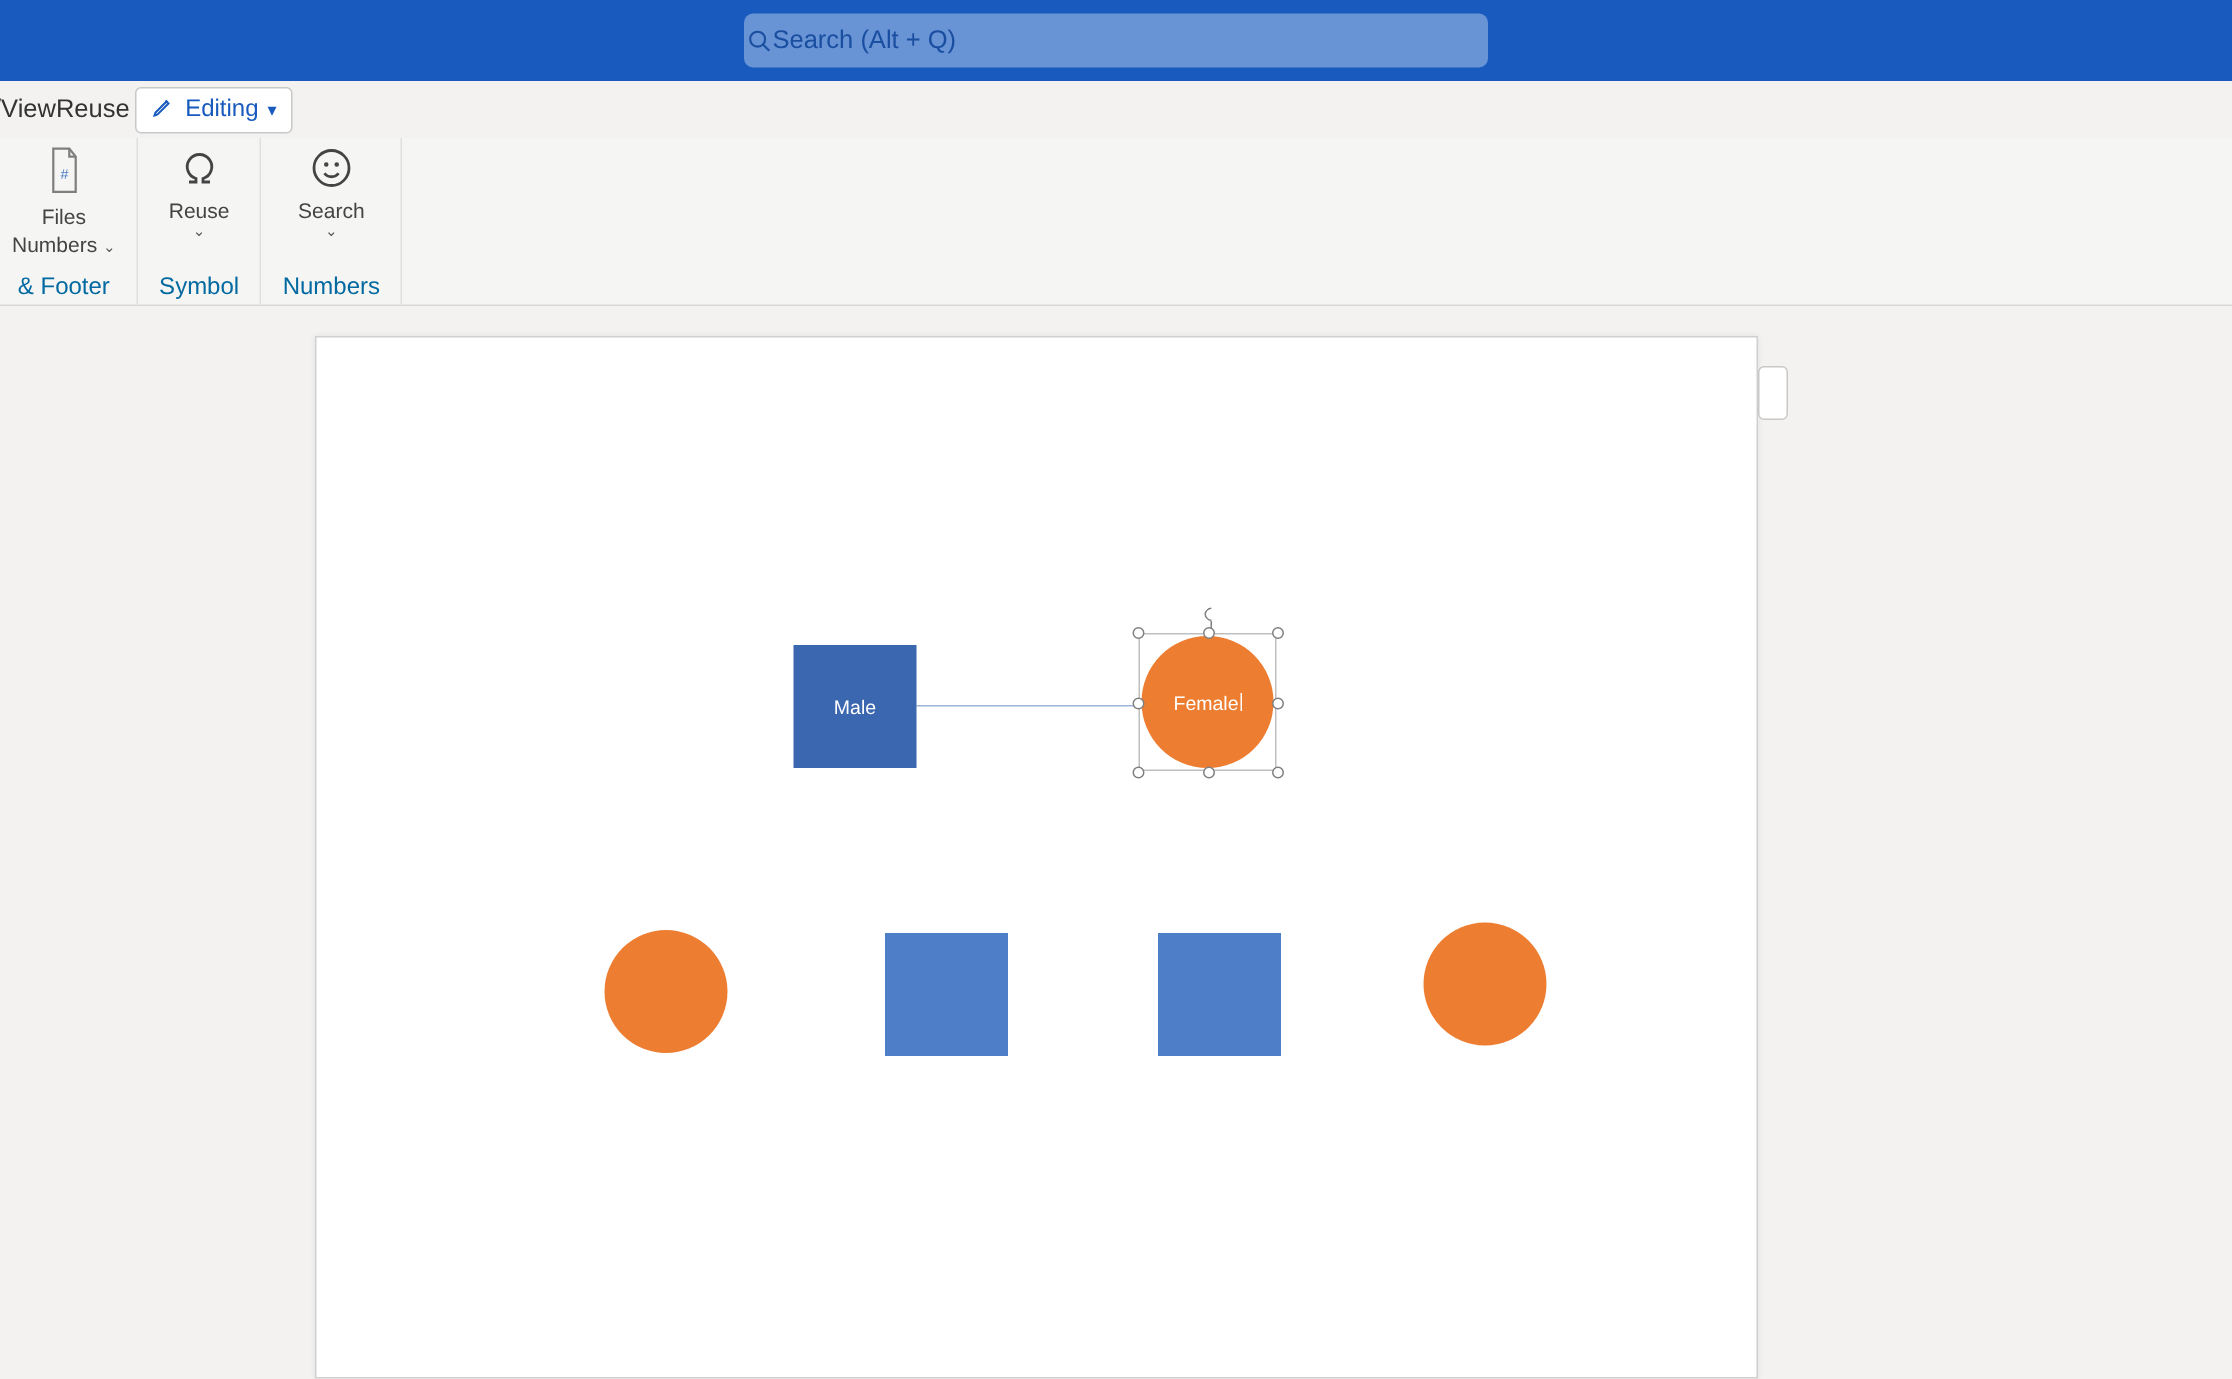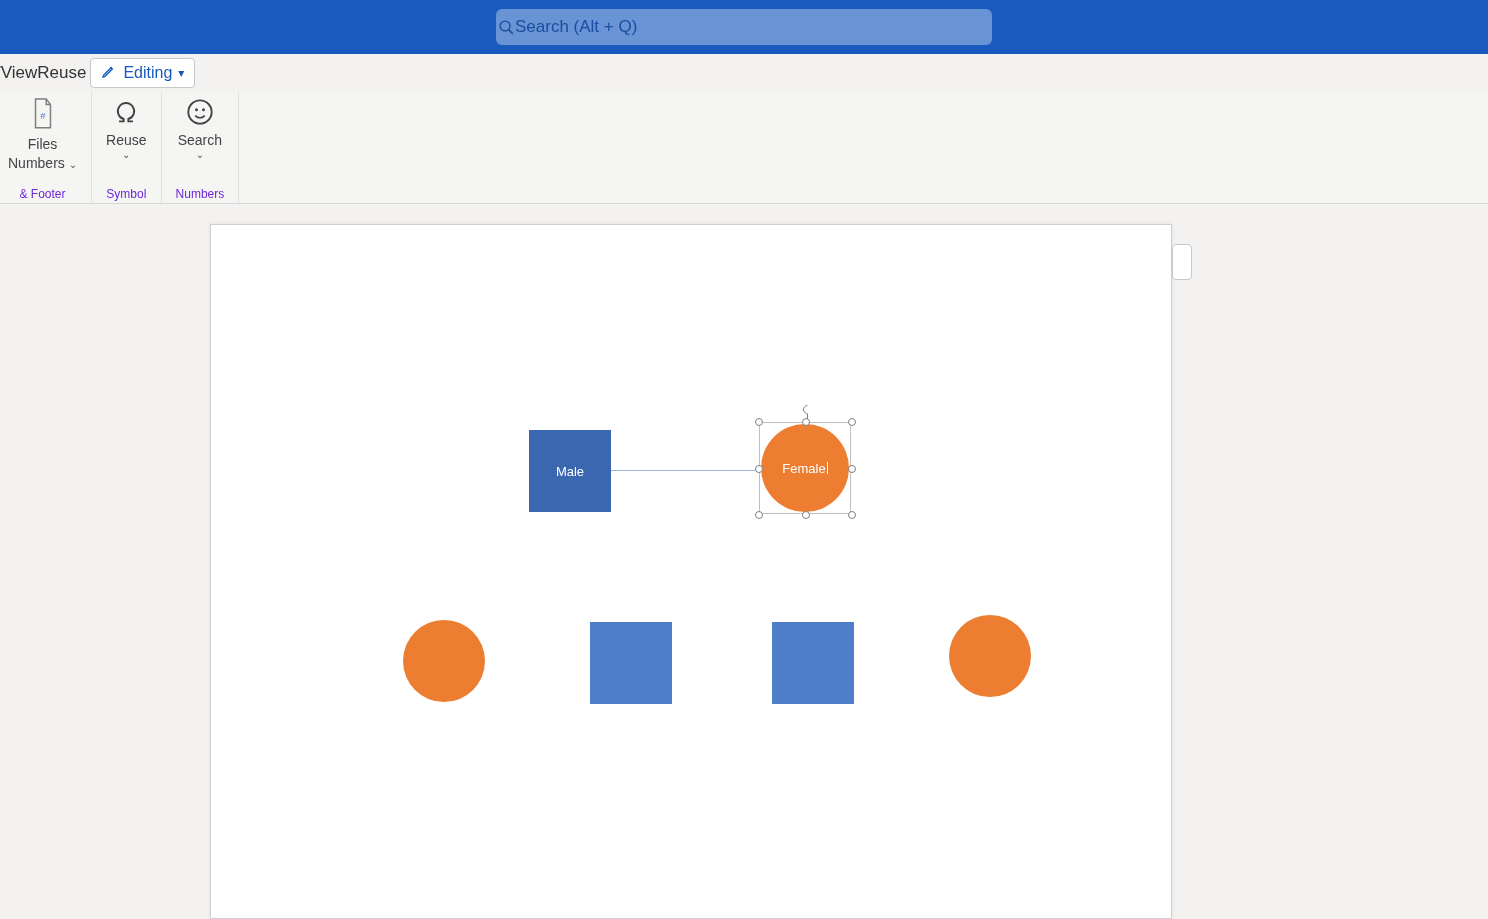--- a/index.html
+++ b/index.html
@@ -91,22 +91,22 @@
     align-items: center;
     gap: 3px;
     cursor: pointer;
     font-size: 14px;
     color: #444;
     text-align:center;
     line-height:1.15;
   }
   .rbtn .chev-sm { font-size:10px; color:#555; margin-top:-2px;}
   .rgroup-label {
-    font-size: 12px;
-    color: #6d28d9;
+    font-size: 16px;
+    color: #0369a1;
     text-align: center;
     margin-top:auto;
   }
 
   
   .docarea {
     position: absolute;
     top: 204px;
     left: 0;
     right: 0;

